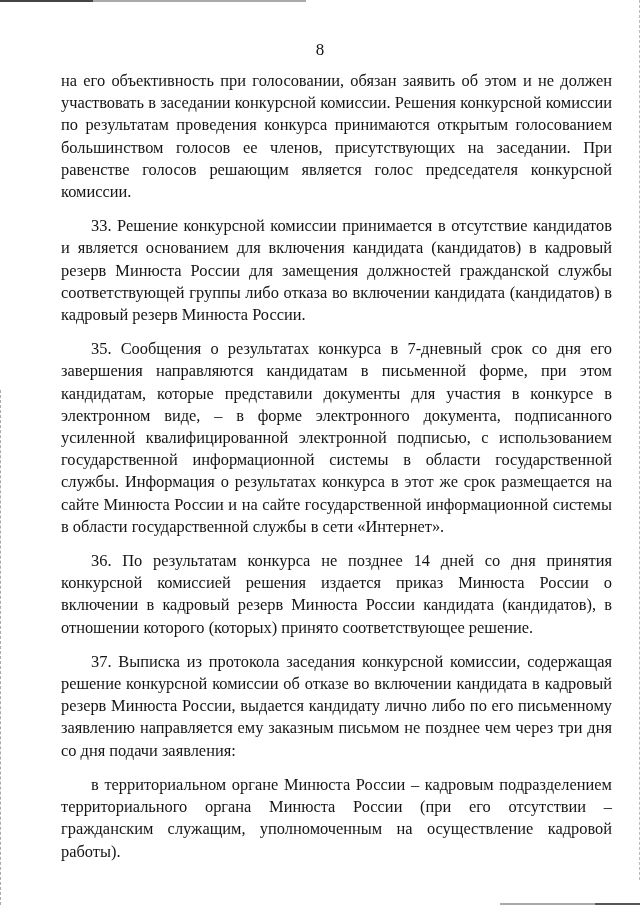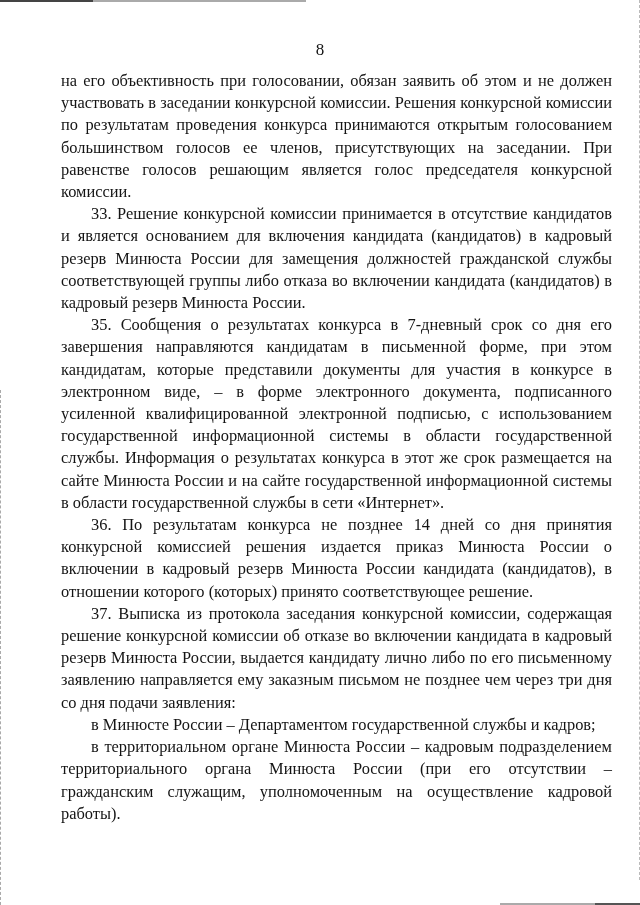--- a/index.html
+++ b/index.html
@@ -12,34 +12,33 @@
   .scan-right { position:absolute; right:0; top:0; width:1px; height:880px;
                 border-right:1px dashed #bbb; }
   .scan-bottom { position:absolute; right:0; bottom:0; width:140px; height:2px;
                  background:linear-gradient(to right,#aaa 0,#aaa 95px,#555 95px); }
   .page-num { position:absolute; top:40px; left:0; width:100%; text-align:center;
               font-size:17px; line-height:20px; }
   .body-text { position:absolute; left:61px; top:70px; width:551px;
                font-size:16.4px; line-height:22.2px; }
   .body-text p { margin:0; text-align:justify; }
   .body-text p.indent { text-indent:30px; }
-  .body-text p + p { margin-top:0; }
+  .body-text p + p { margin-top:12px; }
 </style>
 </head>
 <body>
 
 <div class="scan-top"></div>
 <div class="scan-left"></div>
 <div class="scan-right"></div>
 <div class="scan-bottom"></div>
 
 <div class="page-num">8</div>
 
 <div class="body-text">
   <p>на его объективность при голосовании, обязан заявить об этом и не должен участвовать в заседании конкурсной комиссии. Решения конкурсной комиссии по результатам проведения конкурса принимаются открытым голосованием большинством голосов ее членов, присутствующих на заседании. При равенстве голосов решающим является голос председателя конкурсной комиссии.</p>
   <p class="indent">33. Решение конкурсной комиссии принимается в отсутствие кандидатов и является основанием для включения кандидата (кандидатов) в кадровый резерв Минюста России для замещения должностей гражданской службы соответствующей группы либо отказа во включении кандидата (кандидатов) в кадровый резерв Минюста России.</p>
   <p class="indent">35. Сообщения о результатах конкурса в 7-дневный срок со дня его завершения направляются кандидатам в письменной форме, при этом кандидатам, которые представили документы для участия в конкурсе в электронном виде, – в форме электронного документа, подписанного усиленной квалифицированной электронной подписью, с использованием государственной информационной системы в области государственной службы. Информация о результатах конкурса в этот же срок размещается на сайте Минюста России и на сайте государственной информационной системы в области государственной службы в сети «Интернет».</p>
   <p class="indent">36. По результатам конкурса не позднее 14 дней со дня принятия конкурсной комиссией решения издается приказ Минюста России о включении в кадровый резерв Минюста России кандидата (кандидатов), в отношении которого (которых) принято соответствующее решение.</p>
   <p class="indent">37. Выписка из протокола заседания конкурсной комиссии, содержащая решение конкурсной комиссии об отказе во включении кандидата в кадровый резерв Минюста России, выдается кандидату лично либо по его письменному заявлению направляется ему заказным письмом не позднее чем через три дня со дня подачи заявления:</p>
-  <p class="indent">в Минюсте России – Департаментом государственной службы и кадров;</p>
   <p class="indent">в территориальном органе Минюста России – кадровым подразделением территориального органа Минюста России (при его отсутствии – гражданским служащим, уполномоченным на осуществление кадровой работы).</p>
 
 </div>
 
 </body></html>

